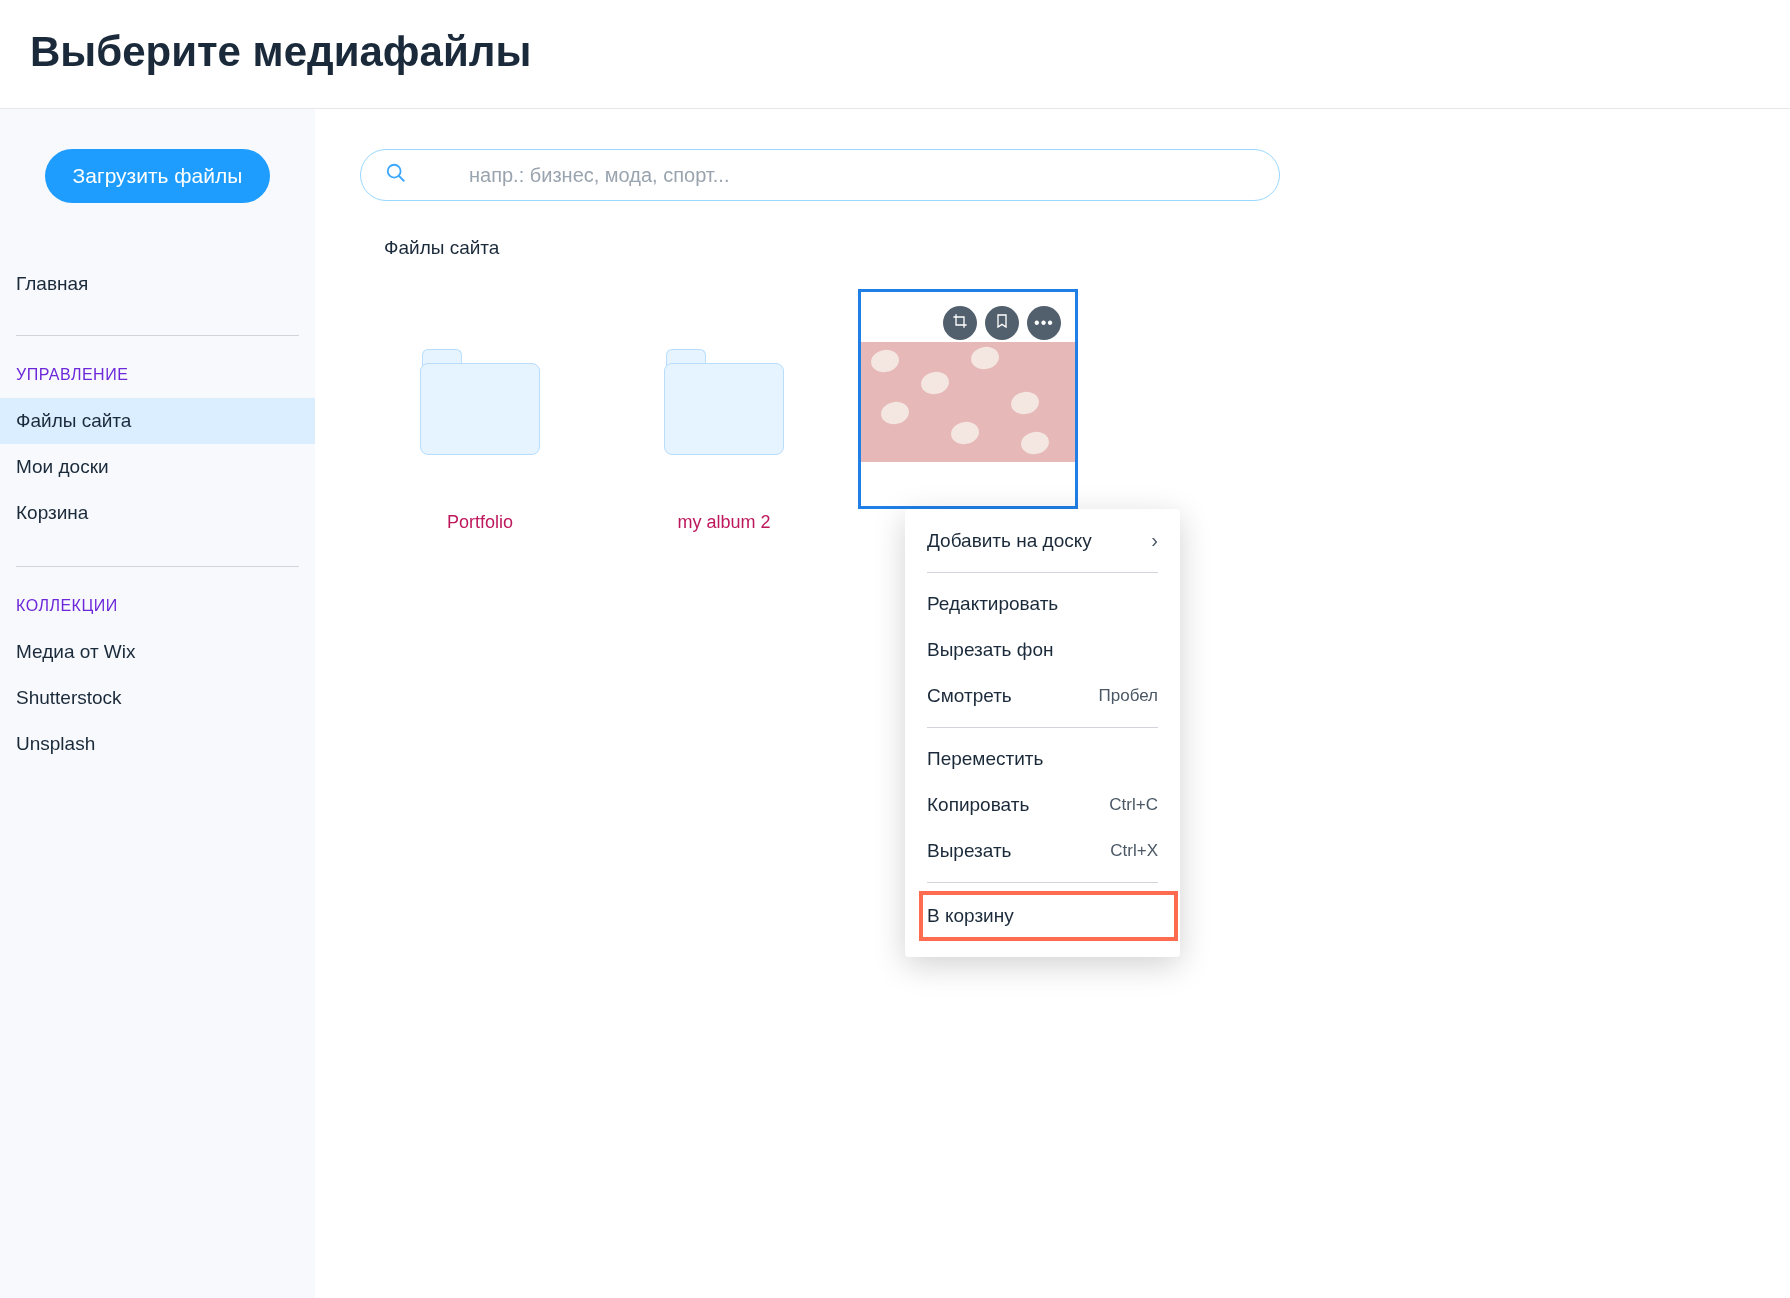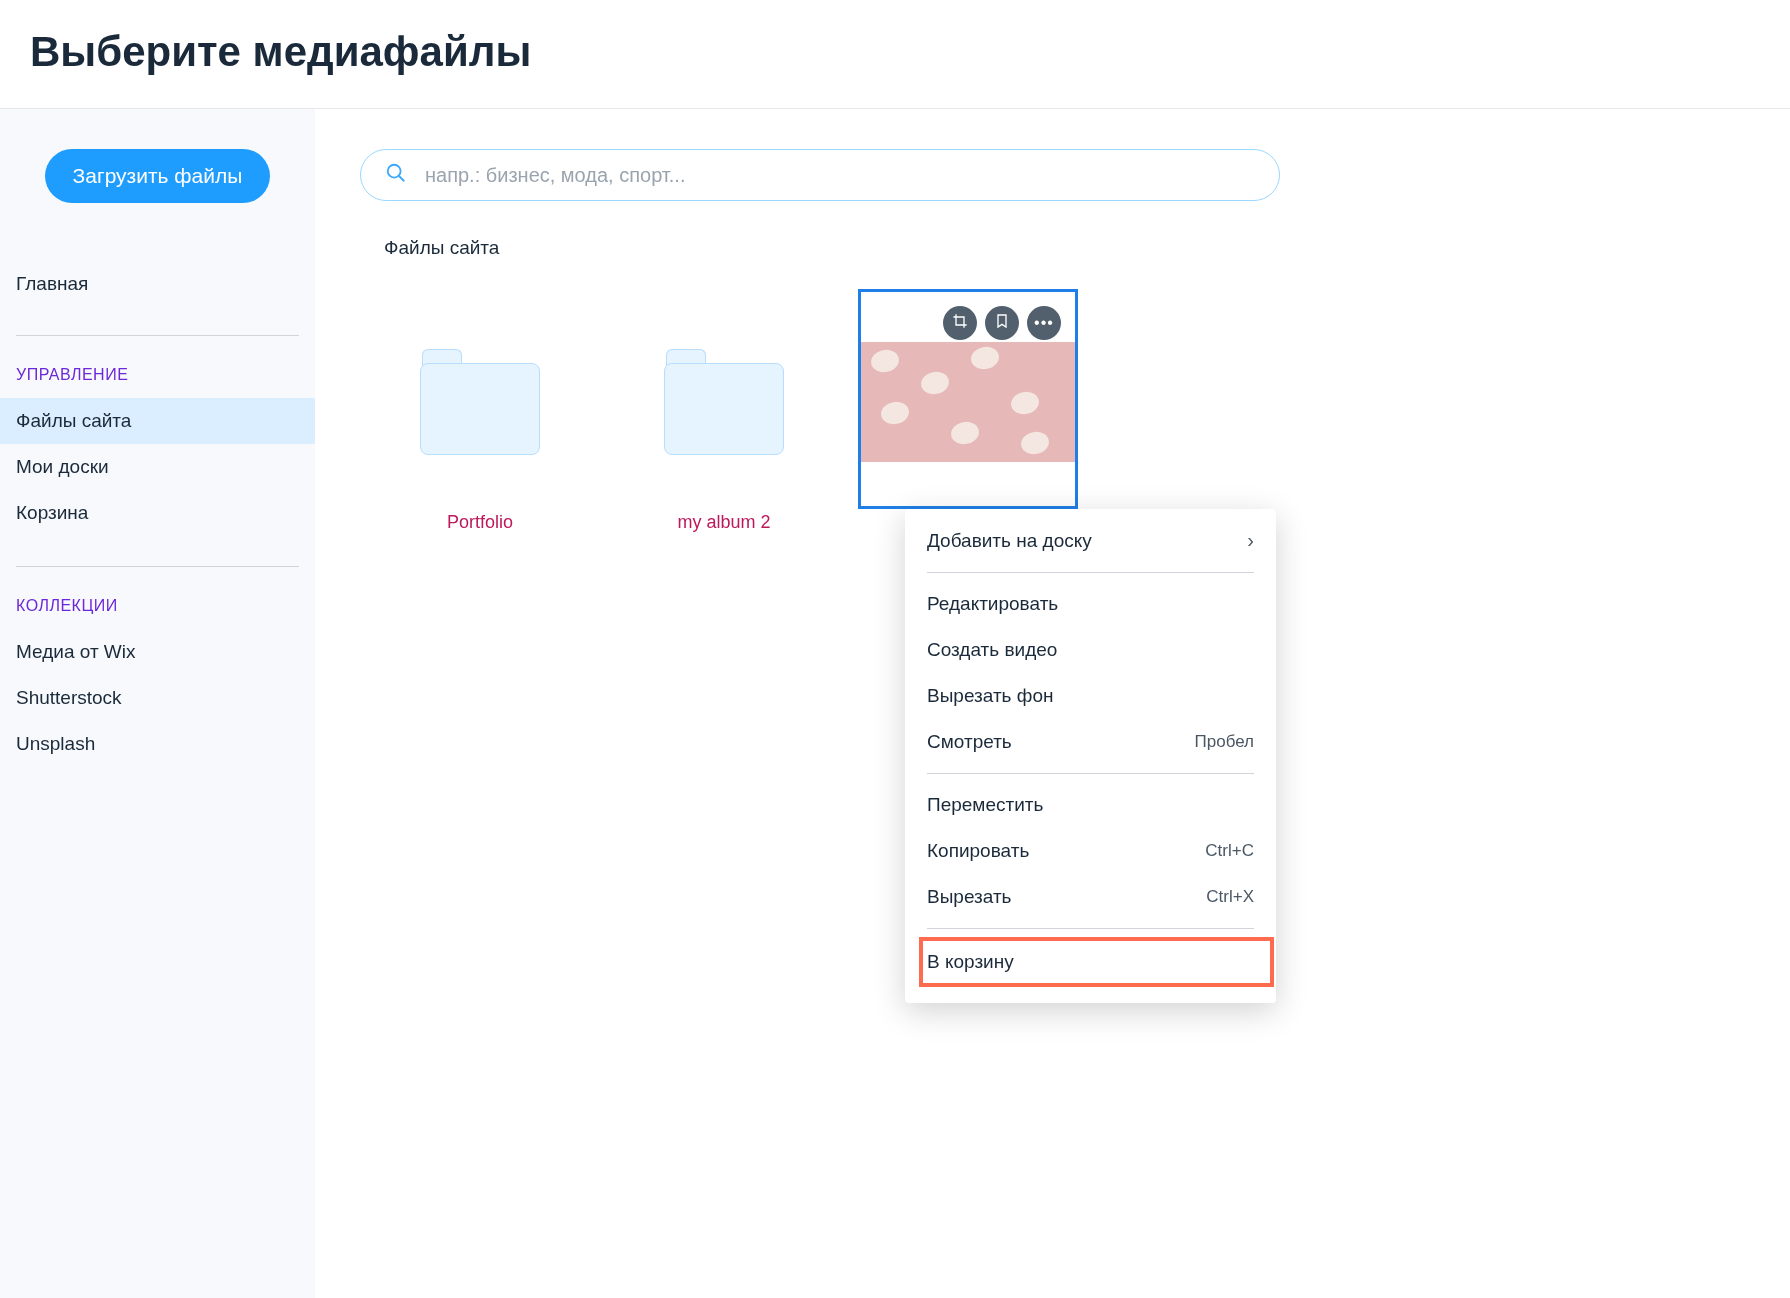--- a/index.html
+++ b/index.html
@@ -70,20 +70,21 @@
       position: relative;
     }
     .search-wrap {
       display: flex;
       align-items: center;
       border: 1px solid #9bd8ff;
       border-radius: 999px;
       padding: 12px 24px;
       margin-bottom: 30px;
       max-width: 920px;
+      gap: 44px;
     }
     .search-icon svg { width: 22px; height: 22px; stroke: #3aa8ff; fill: none; stroke-width: 2; }
     .search-input {
       border: none;
       outline: none;
       font-size: 20px;
       color: #7a8796;
       margin-left: 18px;
       flex: 1;
       background: transparent;
@@ -164,21 +165,21 @@
       display: flex; align-items: center; justify-content: center;
       cursor: pointer;
     }
     .round-btn svg { width: 16px; height: 16px; stroke: #fff; fill: none; stroke-width: 2; }
     .round-btn .dots { color: #fff; font-size: 16px; letter-spacing: 1px; line-height: 1; }
 
     .context-menu {
       position: absolute;
       top: 400px;
       left: 590px;
-      width: 371px;
+      width: 275px;
       background: #fff;
       box-shadow: 0 8px 32px rgba(0,0,0,0.18);
       border-radius: 4px;
       padding: 8px 0;
     }
     .cm-item {
       display: flex;
       justify-content: space-between;
       align-items: center;
       padding: 12px 22px;
@@ -303,23 +304,20 @@
     <div class="context-menu">
       <div class="cm-item">
         <span>Добавить на доску</span>
         <span class="cm-chevron">›</span>
       </div>
       <div class="cm-sep"></div>
       <div class="cm-item">
         <span>Редактировать</span>
       </div>
       <div class="cm-item">
-        <span>Создать видео</span>
-      </div>
-      <div class="cm-item">
         <span>Вырезать фон</span>
       </div>
       <div class="cm-item">
         <span>Смотреть</span>
         <span class="cm-shortcut">Пробел</span>
       </div>
       <div class="cm-sep"></div>
       <div class="cm-item">
         <span>Переместить</span>
       </div>

